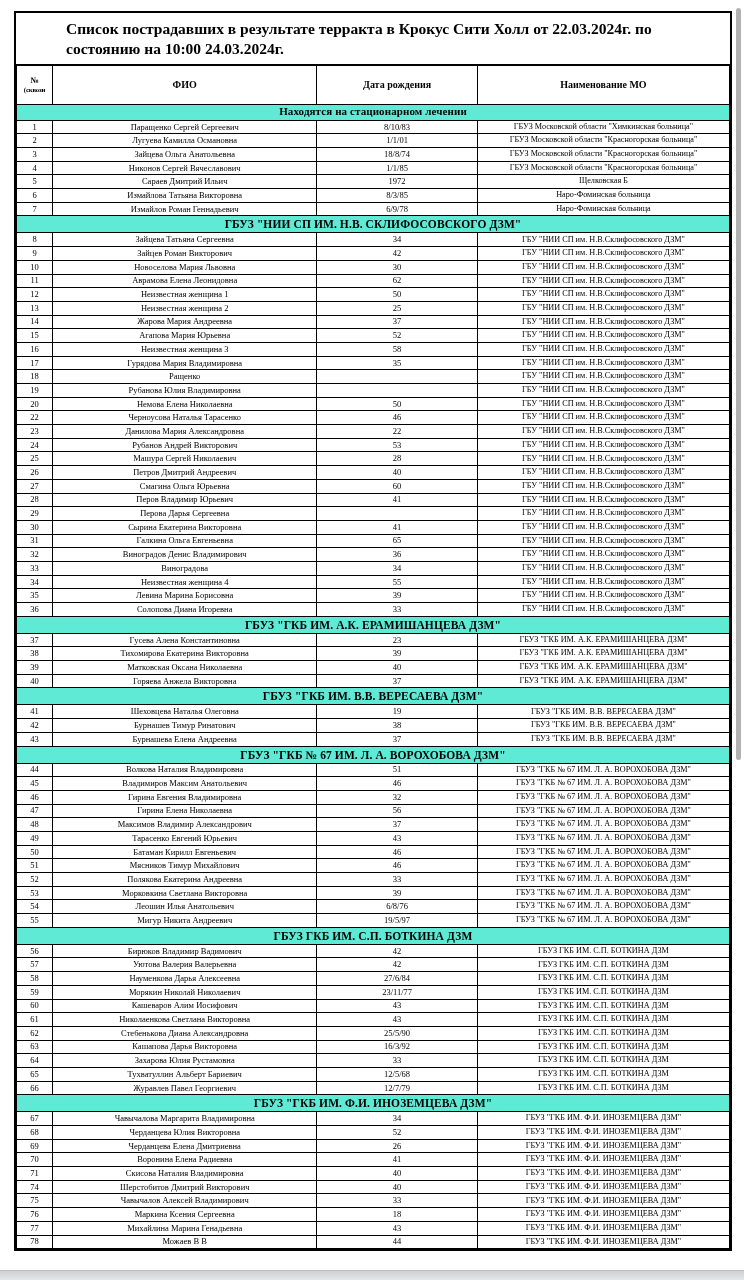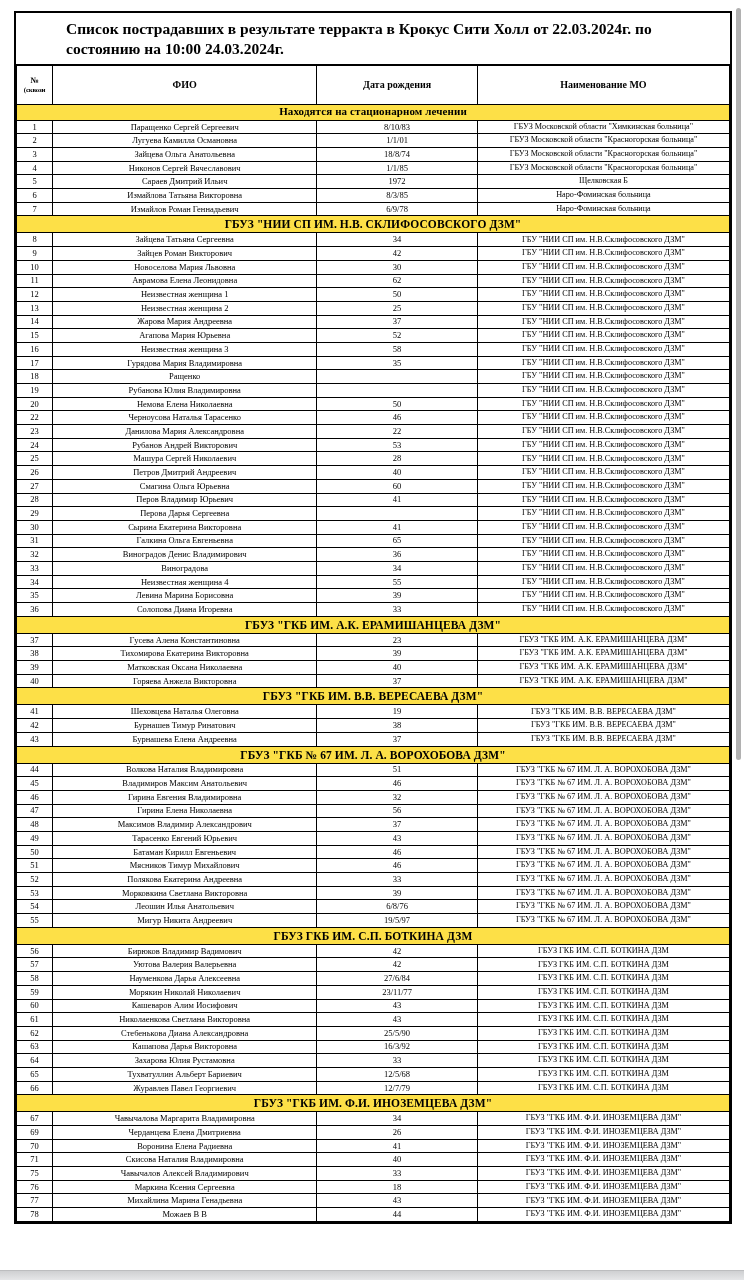--- a/index.html
+++ b/index.html
@@ -25,21 +25,21 @@
   th,td{
     border:1px solid #000;text-align:center;vertical-align:middle;
     padding:0 1px;overflow:hidden;white-space:nowrap;
   }
   thead th{height:38px;font-size:10px;font-weight:bold;line-height:1.15;}
   th.num-h{font-size:7px;padding:0;}
   th.num-h .l1{font-size:8.5px;display:block;}
   th.num-h .l2{font-size:6.8px;display:block;letter-spacing:-0.2px;}
   tbody td{height:12.7px;font-size:8.5px;line-height:1.05;}
   tr.section-row td{
-    background:#fde047;font-weight:bold;font-size:11.5px;height:16px;
+    background:#5eead4;font-weight:bold;font-size:11.5px;height:16px;
     letter-spacing:0.1px;
   }
   tr.first-section-row td{font-size:11px;height:15px;}
   td.mo-cell{font-size:8.2px;}
   .scrollbar-thumb{
     position:absolute;right:3px;top:8px;width:5px;height:752px;
     background:#a3a3a3;border-radius:3px;opacity:0.85;
   }
   .page-bottom{
     position:absolute;left:0;top:1270px;width:744px;height:10px;
@@ -482,34 +482,46 @@
         <tr class="section-row">
           <td colspan="4">ГБУЗ "ГКБ ИМ. Ф.И. ИНОЗЕМЦЕВА ДЗМ"</td>
         </tr>
         <tr>
           <td>67</td>
           <td>Чавычалова Маргарита Владимировна</td>
           <td>34</td>
           <td class="mo-cell">ГБУЗ "ГКБ ИМ. Ф.И. ИНОЗЕМЦЕВА ДЗМ"</td>
         </tr>
         <tr>
+          <td>68</td>
+          <td>Черданцева Юлия Викторовна</td>
+          <td>52</td>
+          <td class="mo-cell">ГБУЗ "ГКБ ИМ. Ф.И. ИНОЗЕМЦЕВА ДЗМ"</td>
+        </tr>
+        <tr>
           <td>69</td>
           <td>Черданцева Елена Дмитриевна</td>
           <td>26</td>
           <td class="mo-cell">ГБУЗ "ГКБ ИМ. Ф.И. ИНОЗЕМЦЕВА ДЗМ"</td>
         </tr>
         <tr>
           <td>70</td>
           <td>Воронина Елена Радиевна</td>
           <td>41</td>
           <td class="mo-cell">ГБУЗ "ГКБ ИМ. Ф.И. ИНОЗЕМЦЕВА ДЗМ"</td>
         </tr>
         <tr>
           <td>71</td>
           <td>Скисова Наталия Владимировна</td>
+          <td>40</td>
+          <td class="mo-cell">ГБУЗ "ГКБ ИМ. Ф.И. ИНОЗЕМЦЕВА ДЗМ"</td>
+        </tr>
+        <tr>
+          <td>74</td>
+          <td>Шерстобитов Дмитрий Викторович</td>
           <td>40</td>
           <td class="mo-cell">ГБУЗ "ГКБ ИМ. Ф.И. ИНОЗЕМЦЕВА ДЗМ"</td>
         </tr>
         <tr>
           <td>75</td>
           <td>Чавычалов Алексей Владимирович</td>
           <td>33</td>
           <td class="mo-cell">ГБУЗ "ГКБ ИМ. Ф.И. ИНОЗЕМЦЕВА ДЗМ"</td>
         </tr>
         <tr>

